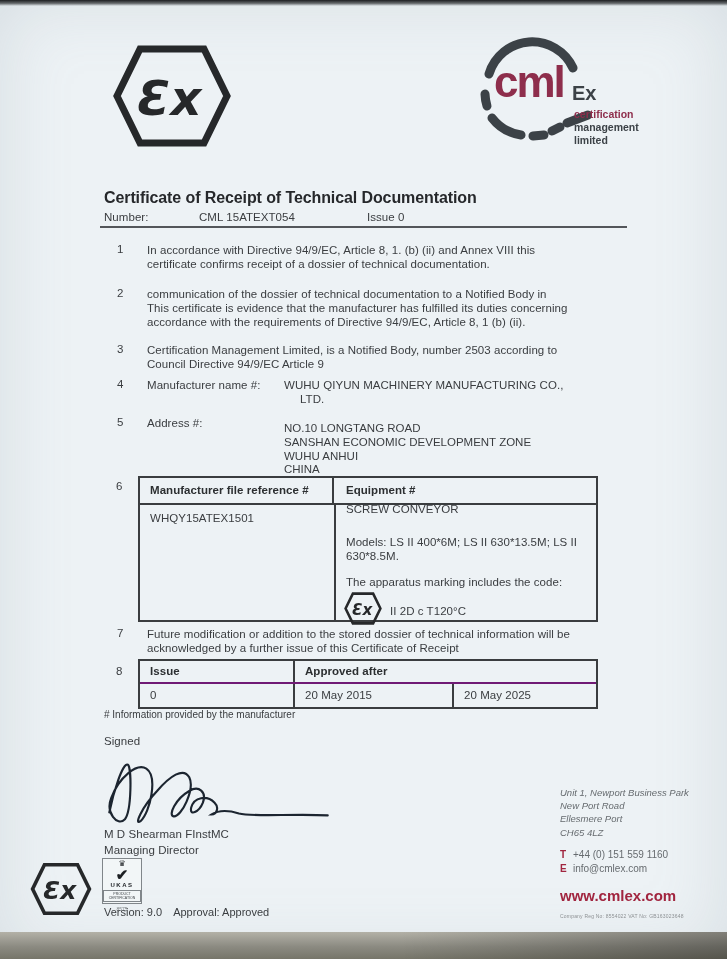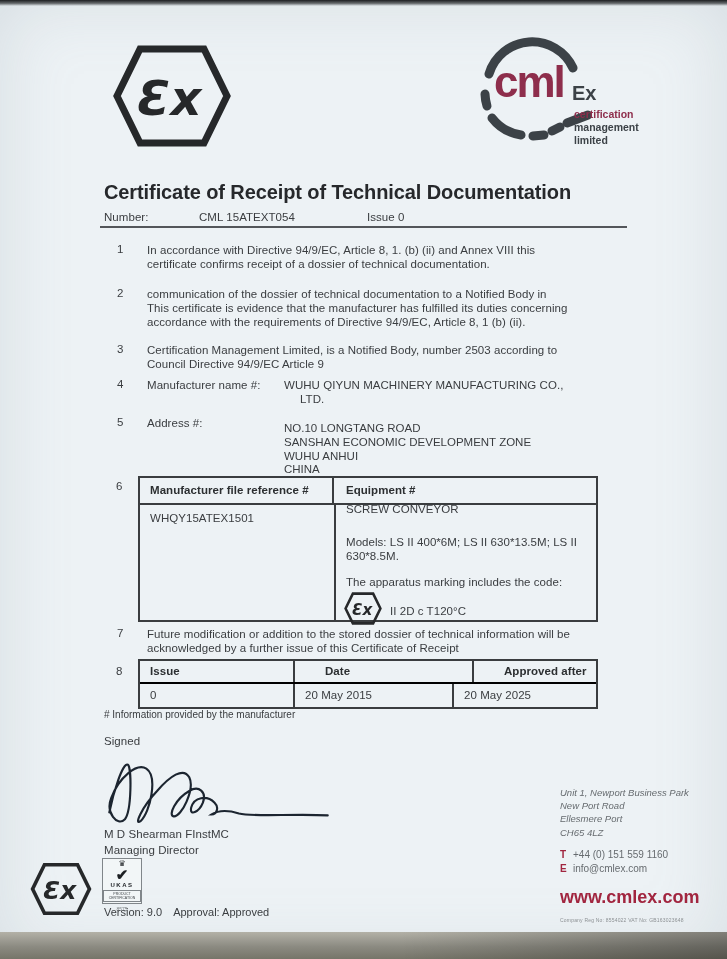--- a/index.html
+++ b/index.html
@@ -3,42 +3,42 @@
 <meta charset="utf-8">
 <style>
   html,body{margin:0;padding:0;}
   body{width:727px;height:959px;font-family:"Liberation Sans",sans-serif;background:#c9c8c0;}
   #paper{position:relative;width:727px;height:959px;background:#edf2f5;overflow:hidden;
          box-shadow:inset 0 0 70px rgba(130,150,160,0.22);color:#3a3d40;}
   .abs{position:absolute;}
   .txt{font-size:11.5px;line-height:14.2px;letter-spacing:.05px;color:#3a3d40;}
   .num{font-size:11.5px;color:#3a3d40;}
   .bold{font-weight:bold;color:#2c2f31;}
-  .title{font-size:20px;font-weight:bold;color:#26282b;letter-spacing:-.1px;}
+  .title{font-size:16px;font-weight:bold;color:#26282b;letter-spacing:-.1px;margin-top:8px;}
   .rule{height:2px;background:#53565a;}
   .maroon{color:#8e2e4c;}
   .gray-logo{color:#3c4247;}
   .table6{border:2px solid #3a3d3f;}
   .t6-head{display:flex;border-bottom:2px solid #3a3d3f;height:25px;align-items:center;}
   .t6-c1{width:194px;border-right:2px solid #3a3d3f;height:100%;display:flex;align-items:center;padding-left:10px;box-sizing:border-box;}
   .t6-c2{flex:1;padding-left:12px;}
   .t6-divider{position:absolute;left:194px;top:25px;bottom:0;width:2px;background:#3a3d3f;}
   .t8{display:flex;flex-direction:column;border:2px solid #3a3d3f;}
   .t8-row{display:flex;}
-  .t8-row.head{height:21px;border-bottom:2px solid #000000;gap:20px;}
+  .t8-row.head{height:21px;border-bottom:2px solid #701a75;}
   .t8-row.data{height:23px;}
   .t8-cell{display:flex;align-items:center;padding-left:10px;box-sizing:border-box;}
   .t8-cell.c1{width:155px;border-right:2px solid #3a3d3f;}
   .t8-cell.c2{width:159px;border-right:2px solid #3a3d3f;}
   .t8-cell.c3{flex:1;}
   .addr-line{font-size:11.5px;line-height:13.8px;}
   .contact-line{font-size:9.5px;line-height:13.2px;color:#666b6f;font-style:italic;}
   .contact-row{font-size:10px;line-height:14.5px;color:#666b6f;}
   .contact-label{font-weight:bold;color:#a1253f;display:inline-block;width:13px;}
-  .website{font-size:18px;font-weight:bold;color:#a1253f;}
+  .website{font-size:15px;font-weight:bold;color:#a1253f;}
   .reg{font-size:5px;color:#8d9194;letter-spacing:.2px;}
   .top-strip{position:absolute;left:0;top:0;width:727px;height:6px;
     background:linear-gradient(180deg,rgba(18,20,22,.95) 0%,rgba(18,20,22,.6) 55%,rgba(18,20,22,0) 100%);}
   .bottom-band{position:absolute;left:0;top:932px;width:727px;height:27px;
     background-image:linear-gradient(90deg,rgba(0,0,0,0) 55%,rgba(0,0,0,.28) 100%),
                      linear-gradient(180deg,#b3b1a7 0%,#8b8a81 55%,#767569 100%);}
   .ukas-box{width:40px;height:46px;border:1px solid #80868a;background:#f2f6f7;
     display:flex;flex-direction:column;align-items:center;justify-content:flex-start;box-sizing:border-box;padding-top:1px;}
   .ukas-crown{font-size:8px;line-height:8px;color:#23262a;}
   .ukas-check{font-size:15px;line-height:14px;font-weight:bold;color:#1d2023;}
@@ -142,21 +142,20 @@
   <span class="abs num" style="left:117px;top:627px">7</span>
   <div class="abs" style="left:147px;top:627px;width:490px">
     <div class="txt">Future modification or addition to the stored dossier of technical information will be</div>
     <div class="txt">acknowledged by a further issue of this Certificate of Receipt</div>
   </div>
 
   <span class="abs num" style="left:116px;top:665px">8</span>
   <div class="abs t8" style="left:138px;top:659px;width:460px;box-sizing:border-box">
     <div class="t8-row head">
       <div class="t8-cell c1 txt bold">Issue</div>
-      <div class="t8-cell c2 txt bold">Date</div>
       <div class="t8-cell c3 txt bold">Approved after</div>
     </div>
     <div class="t8-row data">
       <div class="t8-cell c1 txt">0</div>
       <div class="t8-cell c2 txt">20 May 2015</div>
       <div class="t8-cell c3 txt">20 May 2025</div>
     </div>
   </div>
 
   <div class="abs" style="left:104px;top:709px;font-size:10px;color:#3a3d40"># Information provided by the manufacturer</div>

